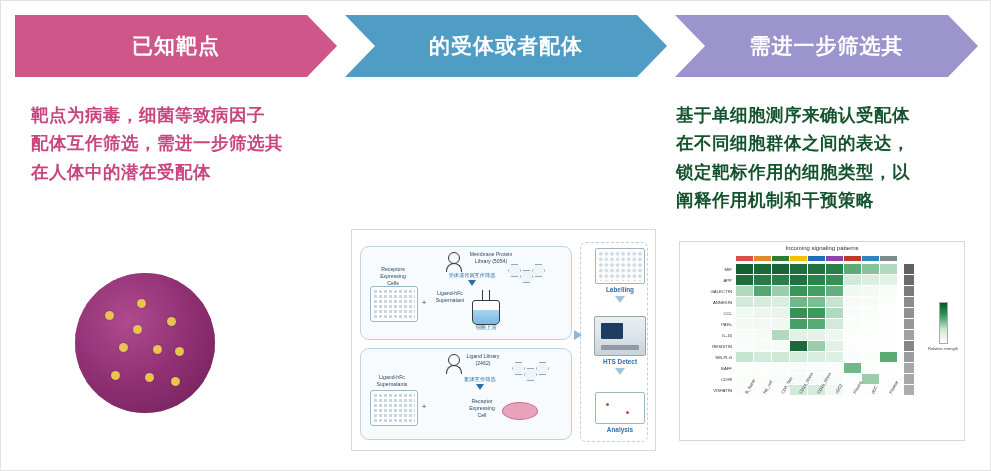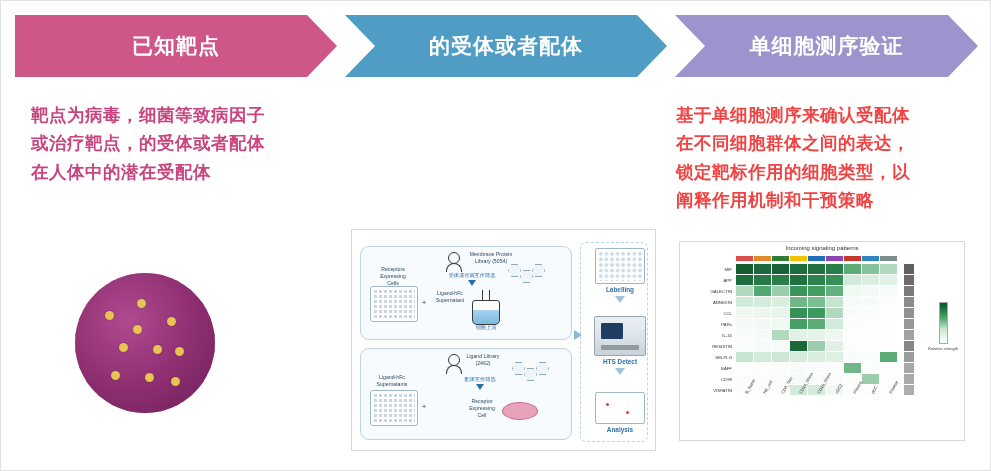--- a/index.html
+++ b/index.html
@@ -404,27 +404,27 @@
 <div id="slide">
 
   <div class="banner-row">
     <div class="chev first" id="chev0" style="background: rgb(207, 86, 137);">
       <span>已知靶点</span>
     </div>
     <div class="chev" id="chev1" style="background: rgb(79, 157, 196);">
       <span>的受体或者配体</span>
     </div>
     <div class="chev" id="chev2" style="background: rgb(156, 149, 205);">
-      <span>单细胞测序验证</span>
+      <span>需进一步筛选其</span>
     </div>
   </div>
 
   <div class="col" id="col0">
     <div class="col-text" style="color: rgb(200, 69, 127);">靶点为病毒，细菌等致病因子
-或治疗靶点，的受体或者配体
+配体互作筛选，需进一步筛选其
 在人体中的潜在受配体</div>
   </div>
 
   <div id="virus-figure">
       <div class="spike" style="transform: rotate(0deg) translateY(-64px);">
         <div class="stalk"></div>
         <div class="knob"></div>
       </div>
       <div class="spike" style="transform: rotate(13.8462deg) translateY(-64px);">
         <div class="stalk"></div>
@@ -610,21 +610,21 @@
     <div class="pp-right-col" style="top:162px;">
       <div class="pp-analysis">
         <div class="dot" style="left:10px; top:10px;"></div>
         <div class="dot" style="left:30px; top:18px;"></div>
       </div>
       <div class="pp-stage-label">Analysis</div>
     </div>
   </div>
 
   <div class="col" id="col2">
-    <div class="col-text" style="color: #ef4444;">基于单细胞测序来确认受配体
+    <div class="col-text" style="color: #14532d;">基于单细胞测序来确认受配体
 在不同细胞群体之间的表达，
 锁定靶标作用的细胞类型，以
 阐释作用机制和干预策略</div>
   </div>
 
   <div id="heatmap-panel">
     <div id="heatmap-title">Incoming signaling patterns</div>
     <div id="heatmap-colbar" style="grid-template-columns: repeat(9, 17px);">
         <div style="background: rgb(217, 79, 79); height: 5px;"></div>
         <div style="background: rgb(224, 138, 46); height: 5px;"></div>

